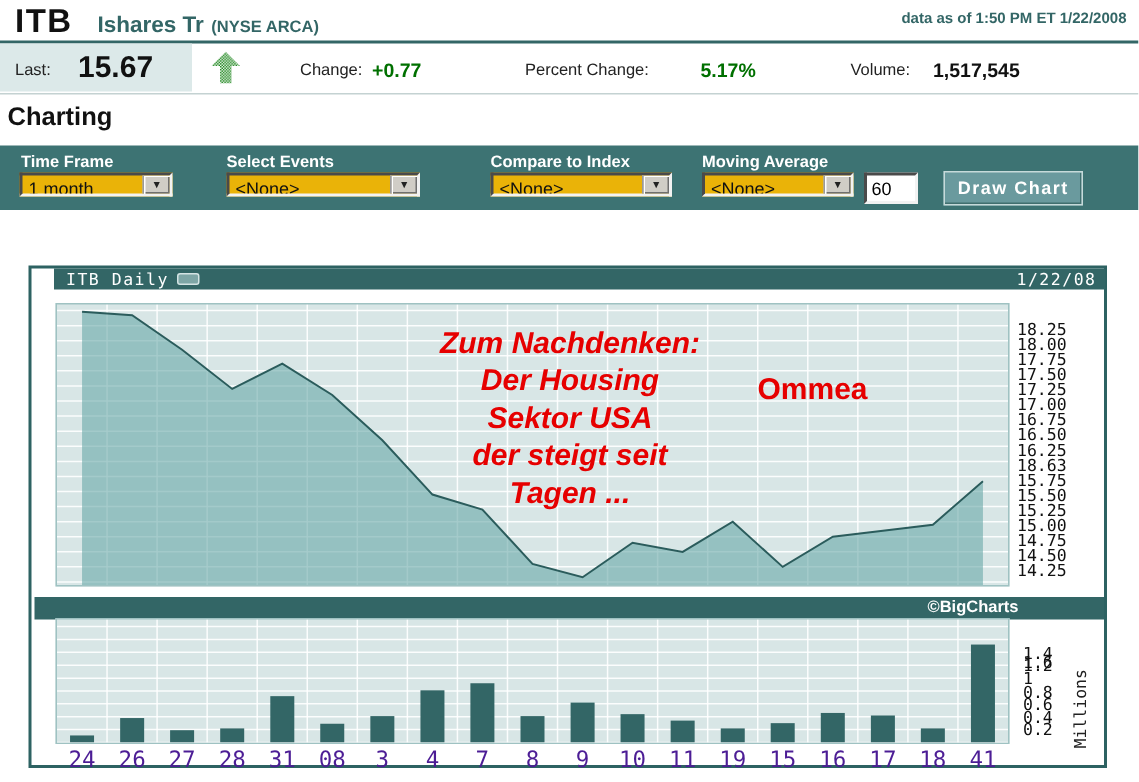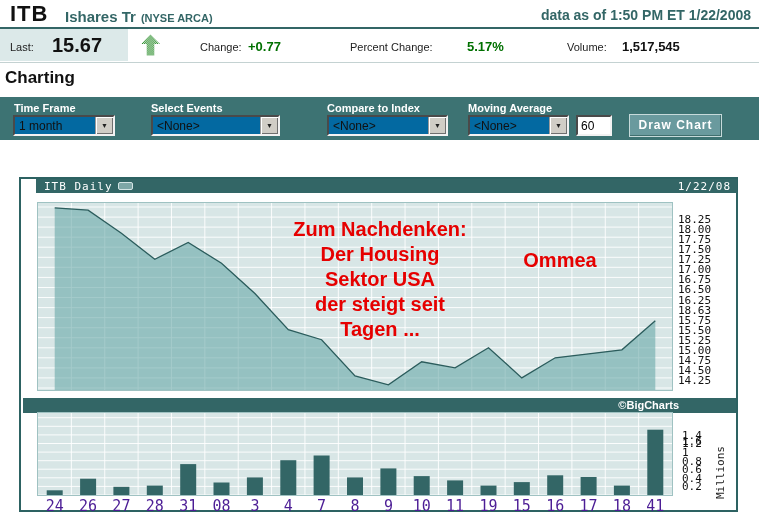--- a/index.html
+++ b/index.html
@@ -4,39 +4,39 @@
 <style>
   html,body{margin:0;padding:0;}
   body{width:759px;height:521px;position:relative;background:#fff;
        font-family:"Liberation Sans",sans-serif;color:#111;overflow:hidden;}
   .abs{position:absolute;}
 
   
   .symbol{left:10px;top:1px;font-size:22px;font-weight:bold;letter-spacing:1px;}
   .company{left:65px;top:8px;font-size:15px;font-weight:bold;color:#336666;}
   .exchange{font-size:11px;font-weight:bold;color:#336666;margin-left:5px;}
-  .asof{right:8px;top:7px;font-size:14px;font-weight:bold;color:#336666;}
+  .asof{right:8px;top:7px;font-size:10px;font-weight:bold;color:#336666;}
   .rule1{left:0;top:27px;width:759px;height:2px;background:#336666;}
 
   
   .lastbox{left:0;top:29px;width:128px;height:32px;background:#dce9e9;}
   .lastlabel{left:10px;top:41px;font-size:11px;color:#222;}
   .lastvalue{left:52px;top:34px;font-size:20px;font-weight:bold;}
   .uparrow{left:141px;top:34px;}
   .qlabel{top:41px;font-size:11px;color:#222;}
   .qvalue{top:39px;font-size:13px;font-weight:bold;}
   .green{color:#007000;}
   .rule2{left:0;top:62px;width:759px;height:1px;background:#c4d2d2;}
 
   .charting{left:5px;top:68px;font-size:17px;font-weight:bold;}
 
   
   .toolbar{left:0;top:97px;width:759px;height:43px;background:#3d7373;}
   .tblabel{top:102px;font-size:11px;font-weight:bold;color:#fff;}
-  .dd{top:115px;height:21px;background:#0369a1;display:flex;align-items:stretch;box-sizing:border-box;
+  .dd{top:115px;height:16px;background:#eab308;display:flex;align-items:stretch;box-sizing:border-box;
       border-top:2px solid #4a4a4a;border-left:2px solid #4a4a4a;
       border-bottom:2px solid #f2f2f2;border-right:2px solid #f2f2f2;cursor:default;}
   .dd-val{flex:1;font-size:12px;padding:2px 0 0 4px;white-space:nowrap;overflow:hidden;}
   .dd-btn{width:17px;background:#d0cdc6;border-left:1px solid #9a9a9a;
           box-shadow:inset 1px 1px 0 #ffffff, inset -1px -1px 0 #6f6f6f;
           display:flex;align-items:center;justify-content:center;font-size:7px;color:#222;}
   .tb-input{top:115px;height:21px;width:36px;box-sizing:border-box;background:#fff;
       border-top:2px solid #4a4a4a;border-left:2px solid #4a4a4a;
       border-bottom:2px solid #f2f2f2;border-right:2px solid #f2f2f2;
       font-size:12px;padding-left:3px;font-family:"Liberation Sans",sans-serif;}
@@ -68,22 +68,22 @@
             display:flex;align-items:center;}
   .xaxis{left:38px;top:497px;width:634px;height:12px;font-family:"DejaVu Sans Mono",monospace;
          font-size:15px;color:#4c1d95;}
   .xaxis span{position:absolute;top:0;transform:translateX(-50%);white-space:nowrap;}
 
   .divider{left:23px;top:398px;width:713px;height:15px;background:#336666;color:#fff;
            font-size:11px;font-weight:bold;text-align:right;line-height:15px;
            padding-right:57px;box-sizing:border-box;}
 
   .annot{left:230px;top:217px;width:300px;text-align:center;font-size:20px;font-weight:bold;
-         line-height:25px;color:#e60000;}
-  .sidenote{left:505px;top:249px;width:110px;text-align:center;font-size:20px;font-weight:bold;
+         line-height:25px;color:#e60000;font-style:italic;}
+  .sidenote{left:505px;top:249px;width:110px;text-align:left;font-size:20px;font-weight:bold;
             color:#e60000;}
 </style>
 </head>
 <body>
 
 <div class="abs symbol">ITB</div>
 <div class="abs company">
   <span>Ishares Tr</span><span class="exchange">(NYSE ARCA)</span>
 </div>
 <div class="abs asof">data as of 1:50 PM ET 1/22/2008</div>

